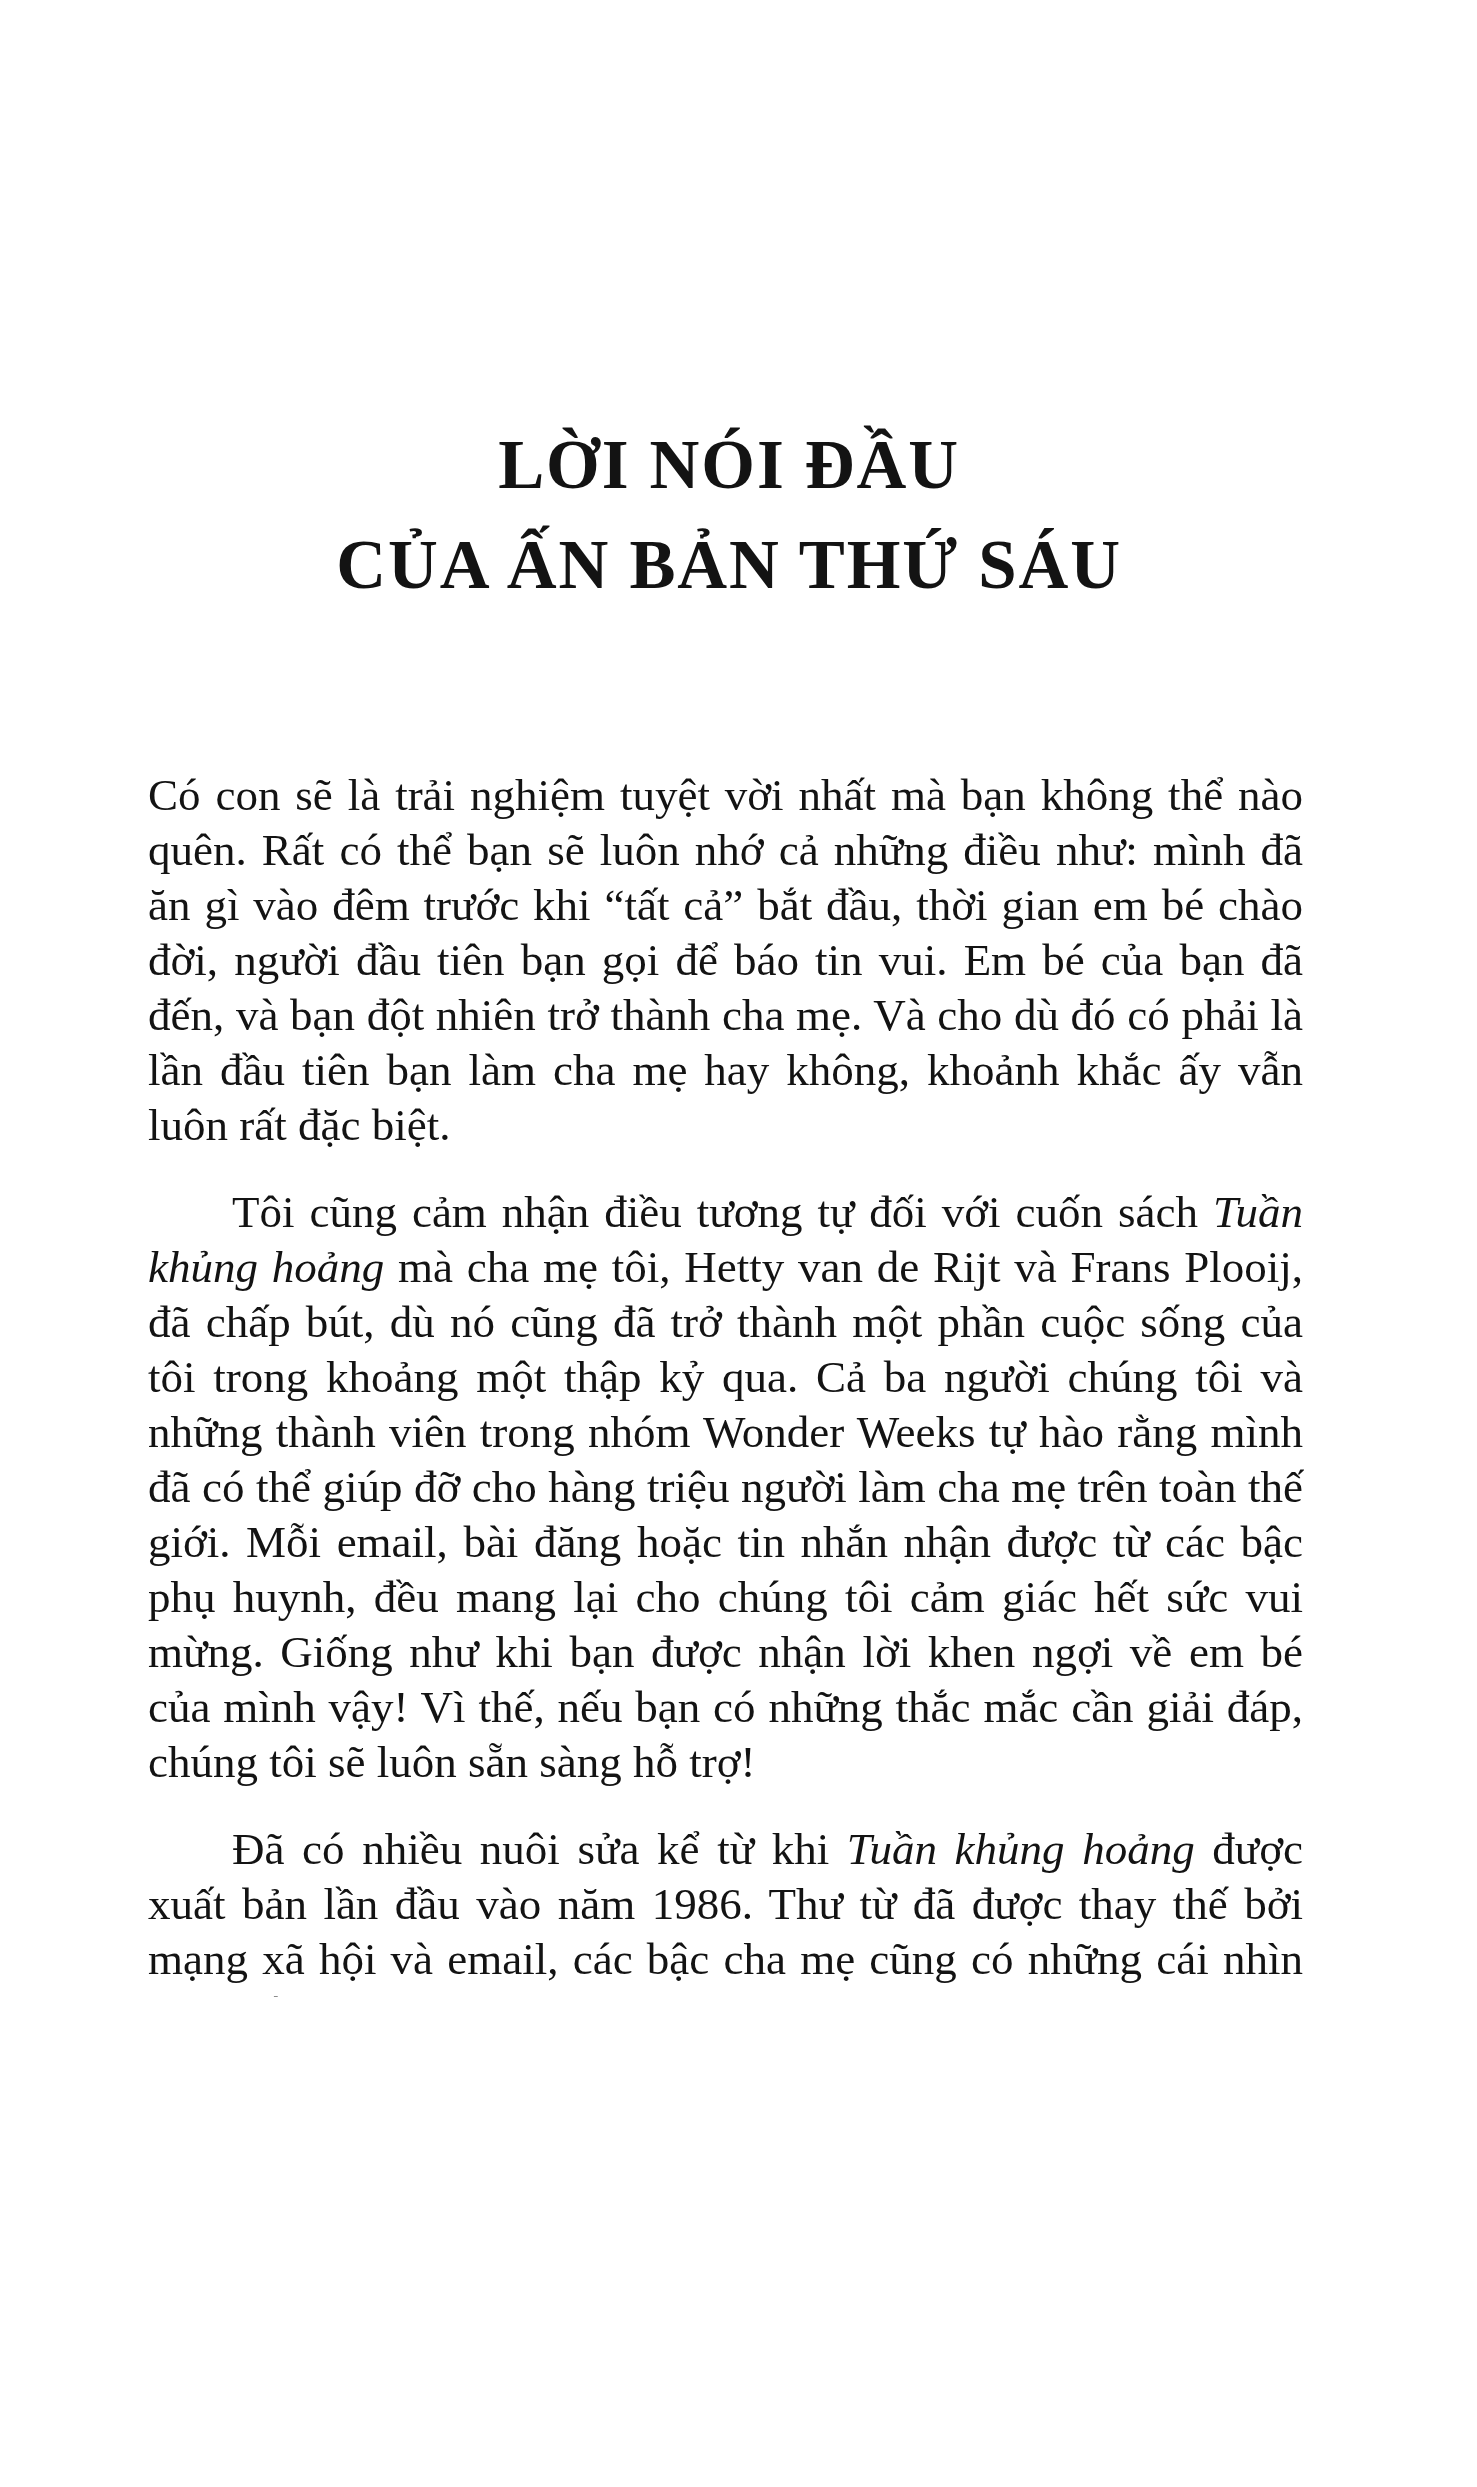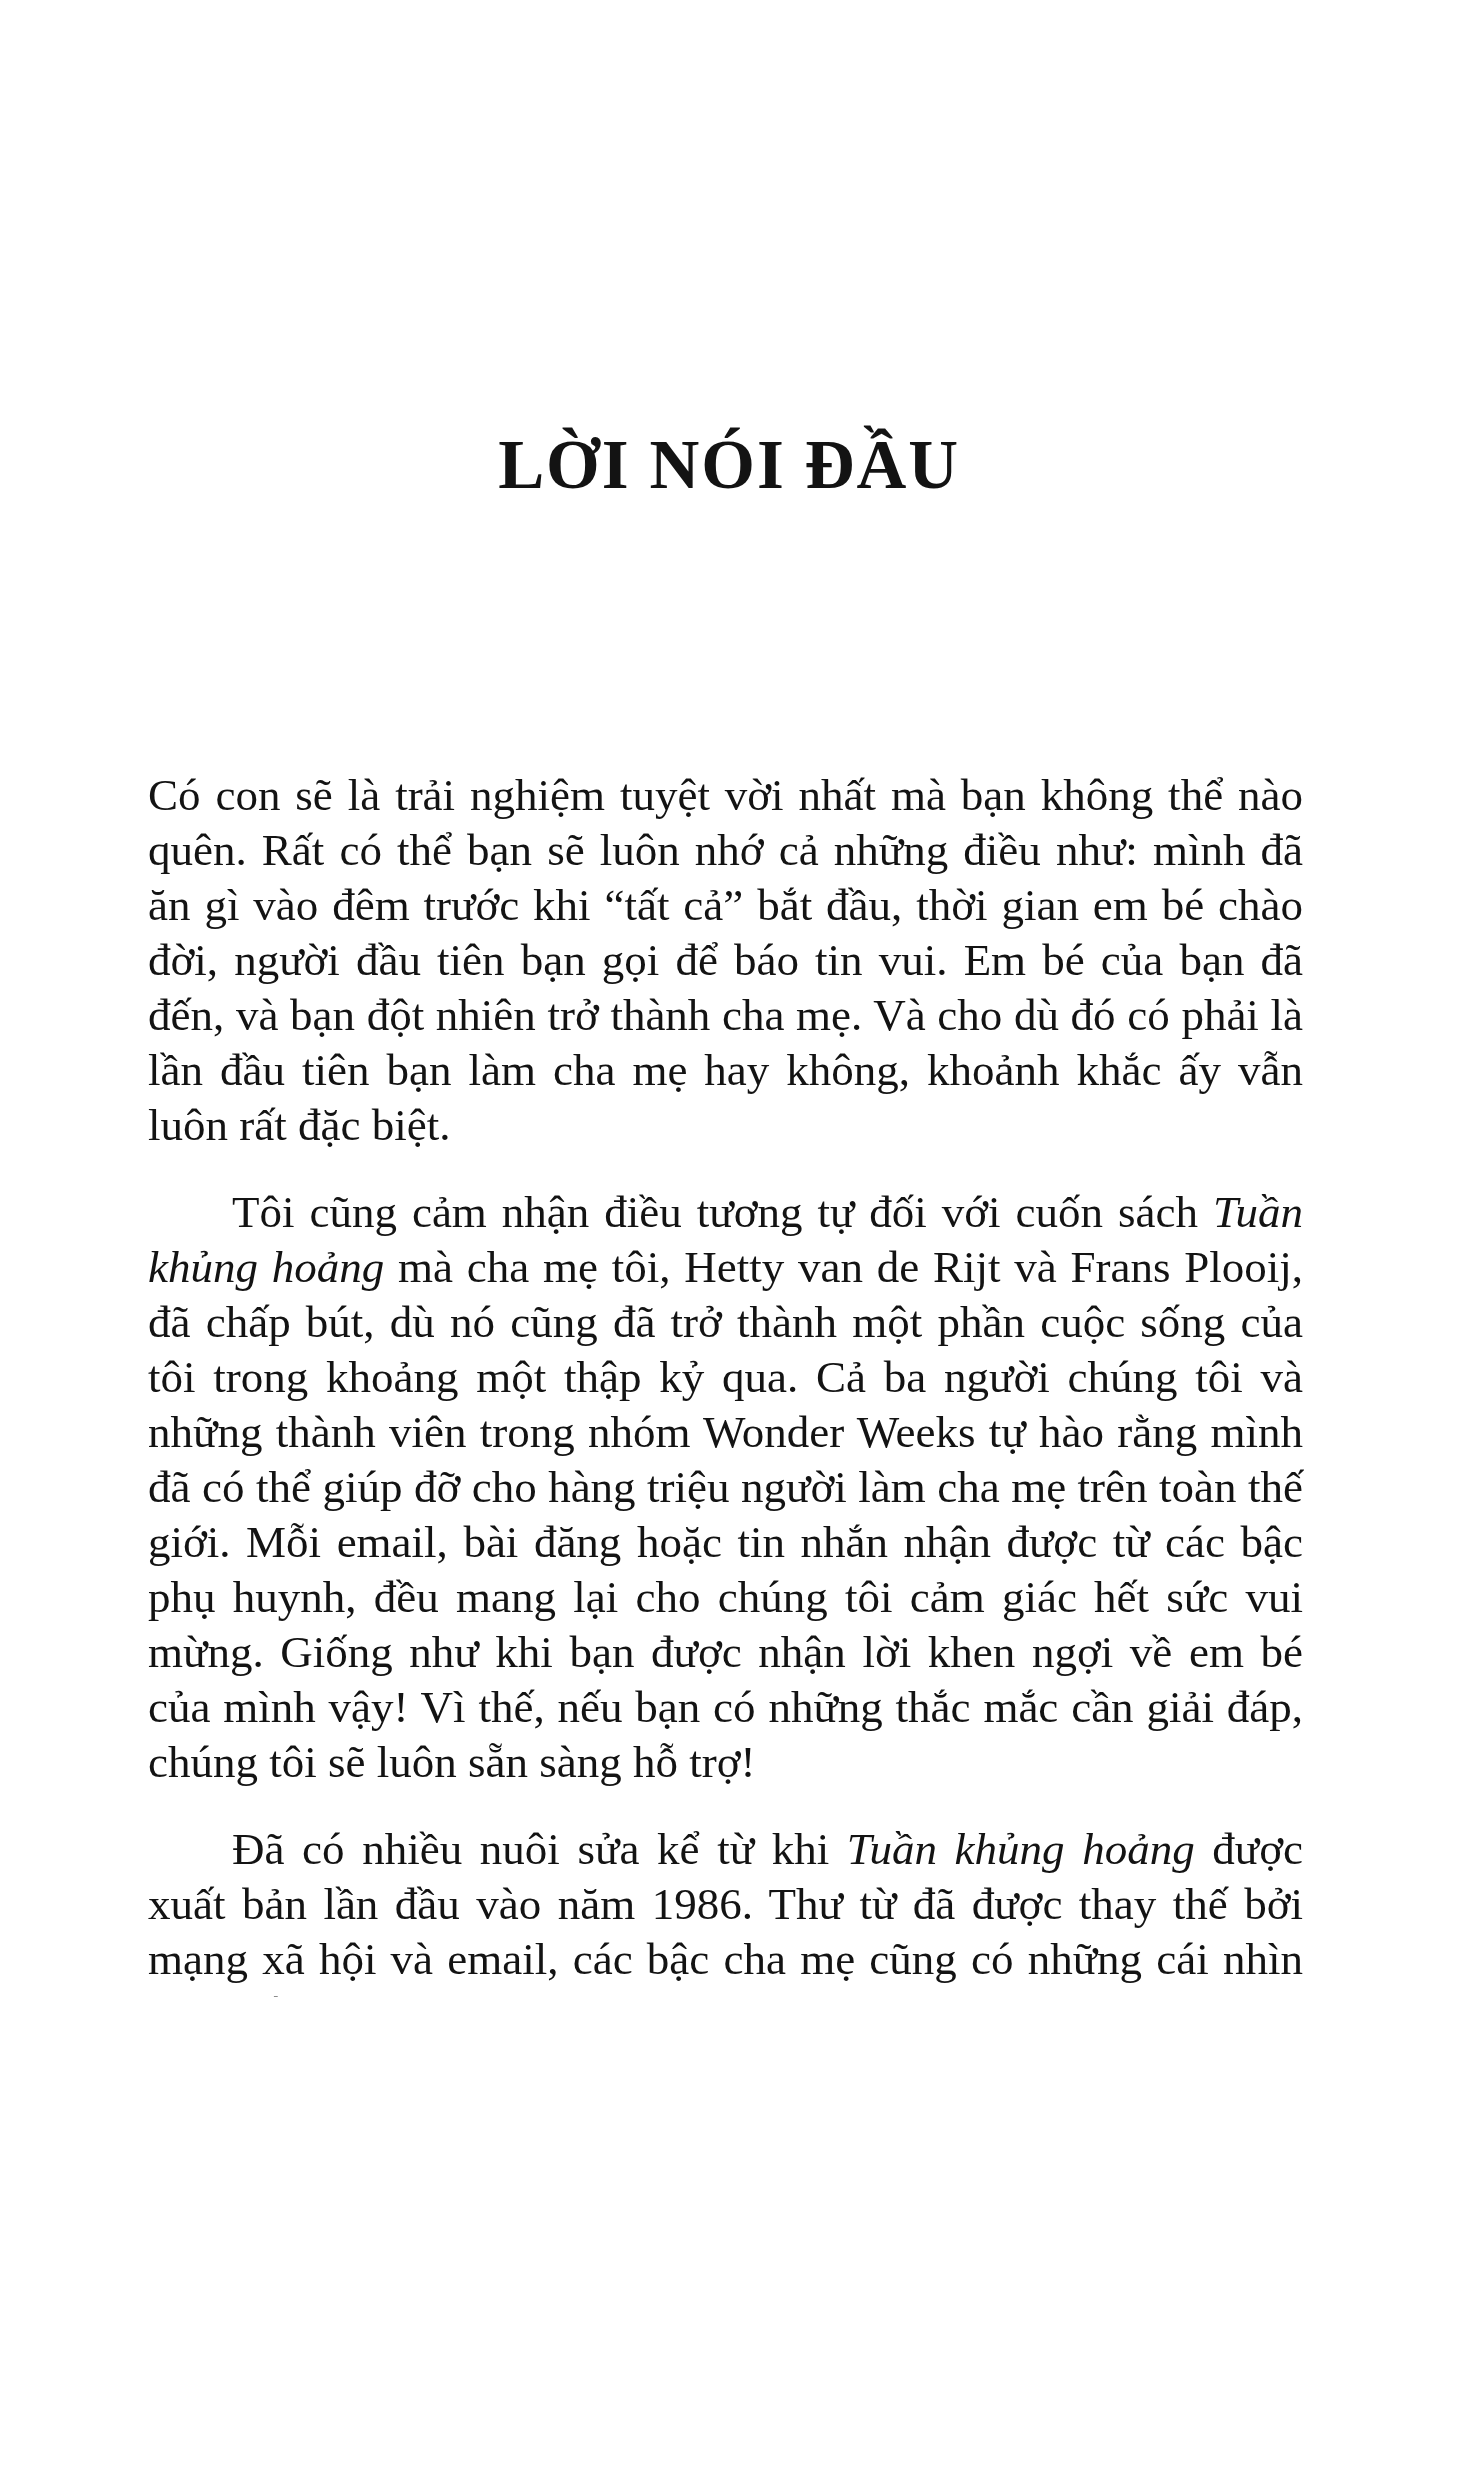--- a/index.html
+++ b/index.html
@@ -73,20 +73,21 @@
     color: var(--ink);
   }
 </style>
 </head>
 <body>
 
 <div class="page">
 
   <h1 class="chapter-title">
     <span class="title-line">LỜI NÓI ĐẦU</span>
+    <span class="title-line">CỦA ẤN BẢN THỨ SÁU</span>
   </h1>
 
   <main class="body-text">
     <p><span>Có con sẽ là trải nghiệm tuyệt vời nhất mà bạn không thể nào quên. Rất có thể bạn sẽ luôn nhớ cả những điều như: mình đã ăn gì vào đêm trước khi “tất cả” bắt đầu, thời gian em bé chào đời, người đầu tiên bạn gọi để báo tin vui. Em bé của bạn đã đến, và bạn đột nhiên trở thành cha mẹ. Và cho dù đó có phải là lần đầu tiên bạn làm cha mẹ hay không, khoảnh khắc ấy vẫn luôn rất đặc biệt.</span></p>
     <p class="indent"><span>Tôi cũng cảm nhận điều tương tự đối với cuốn sách </span><em>Tuần khủng hoảng</em><span> mà cha mẹ tôi, Hetty van de Rijt và Frans Plooij, đã chấp bút, dù nó cũng đã trở thành một phần cuộc sống của tôi trong khoảng một thập kỷ qua. Cả ba người chúng tôi và những thành viên trong nhóm Wonder Weeks tự hào rằng mình đã có thể giúp đỡ cho hàng triệu người làm cha mẹ trên toàn thế giới. Mỗi email, bài đăng hoặc tin nhắn nhận được từ các bậc phụ huynh, đều mang lại cho chúng tôi cảm giác hết sức vui mừng. Giống như khi bạn được nhận lời khen ngợi về em bé của mình vậy! Vì thế, nếu bạn có những thắc mắc cần giải đáp, chúng tôi sẽ luôn sẵn sàng hỗ trợ!</span></p>
     <p class="indent"><span>Đã có nhiều nuôi sửa kể từ khi </span><em>Tuần khủng hoảng</em><span> được xuất bản lần đầu vào năm 1986. Thư từ đã được thay thế bởi mạng xã hội và email, các bậc cha mẹ cũng có những cái nhìn khác về vai trò của mình và giờ đây, những người cha cũng tham gia vào việc nuôi dạy con cái. Khi bắt đầu nghiên cứu, bố tôi đi làm,</span></p>
   </main>
 
   <div class="page-number">11</div>
 

